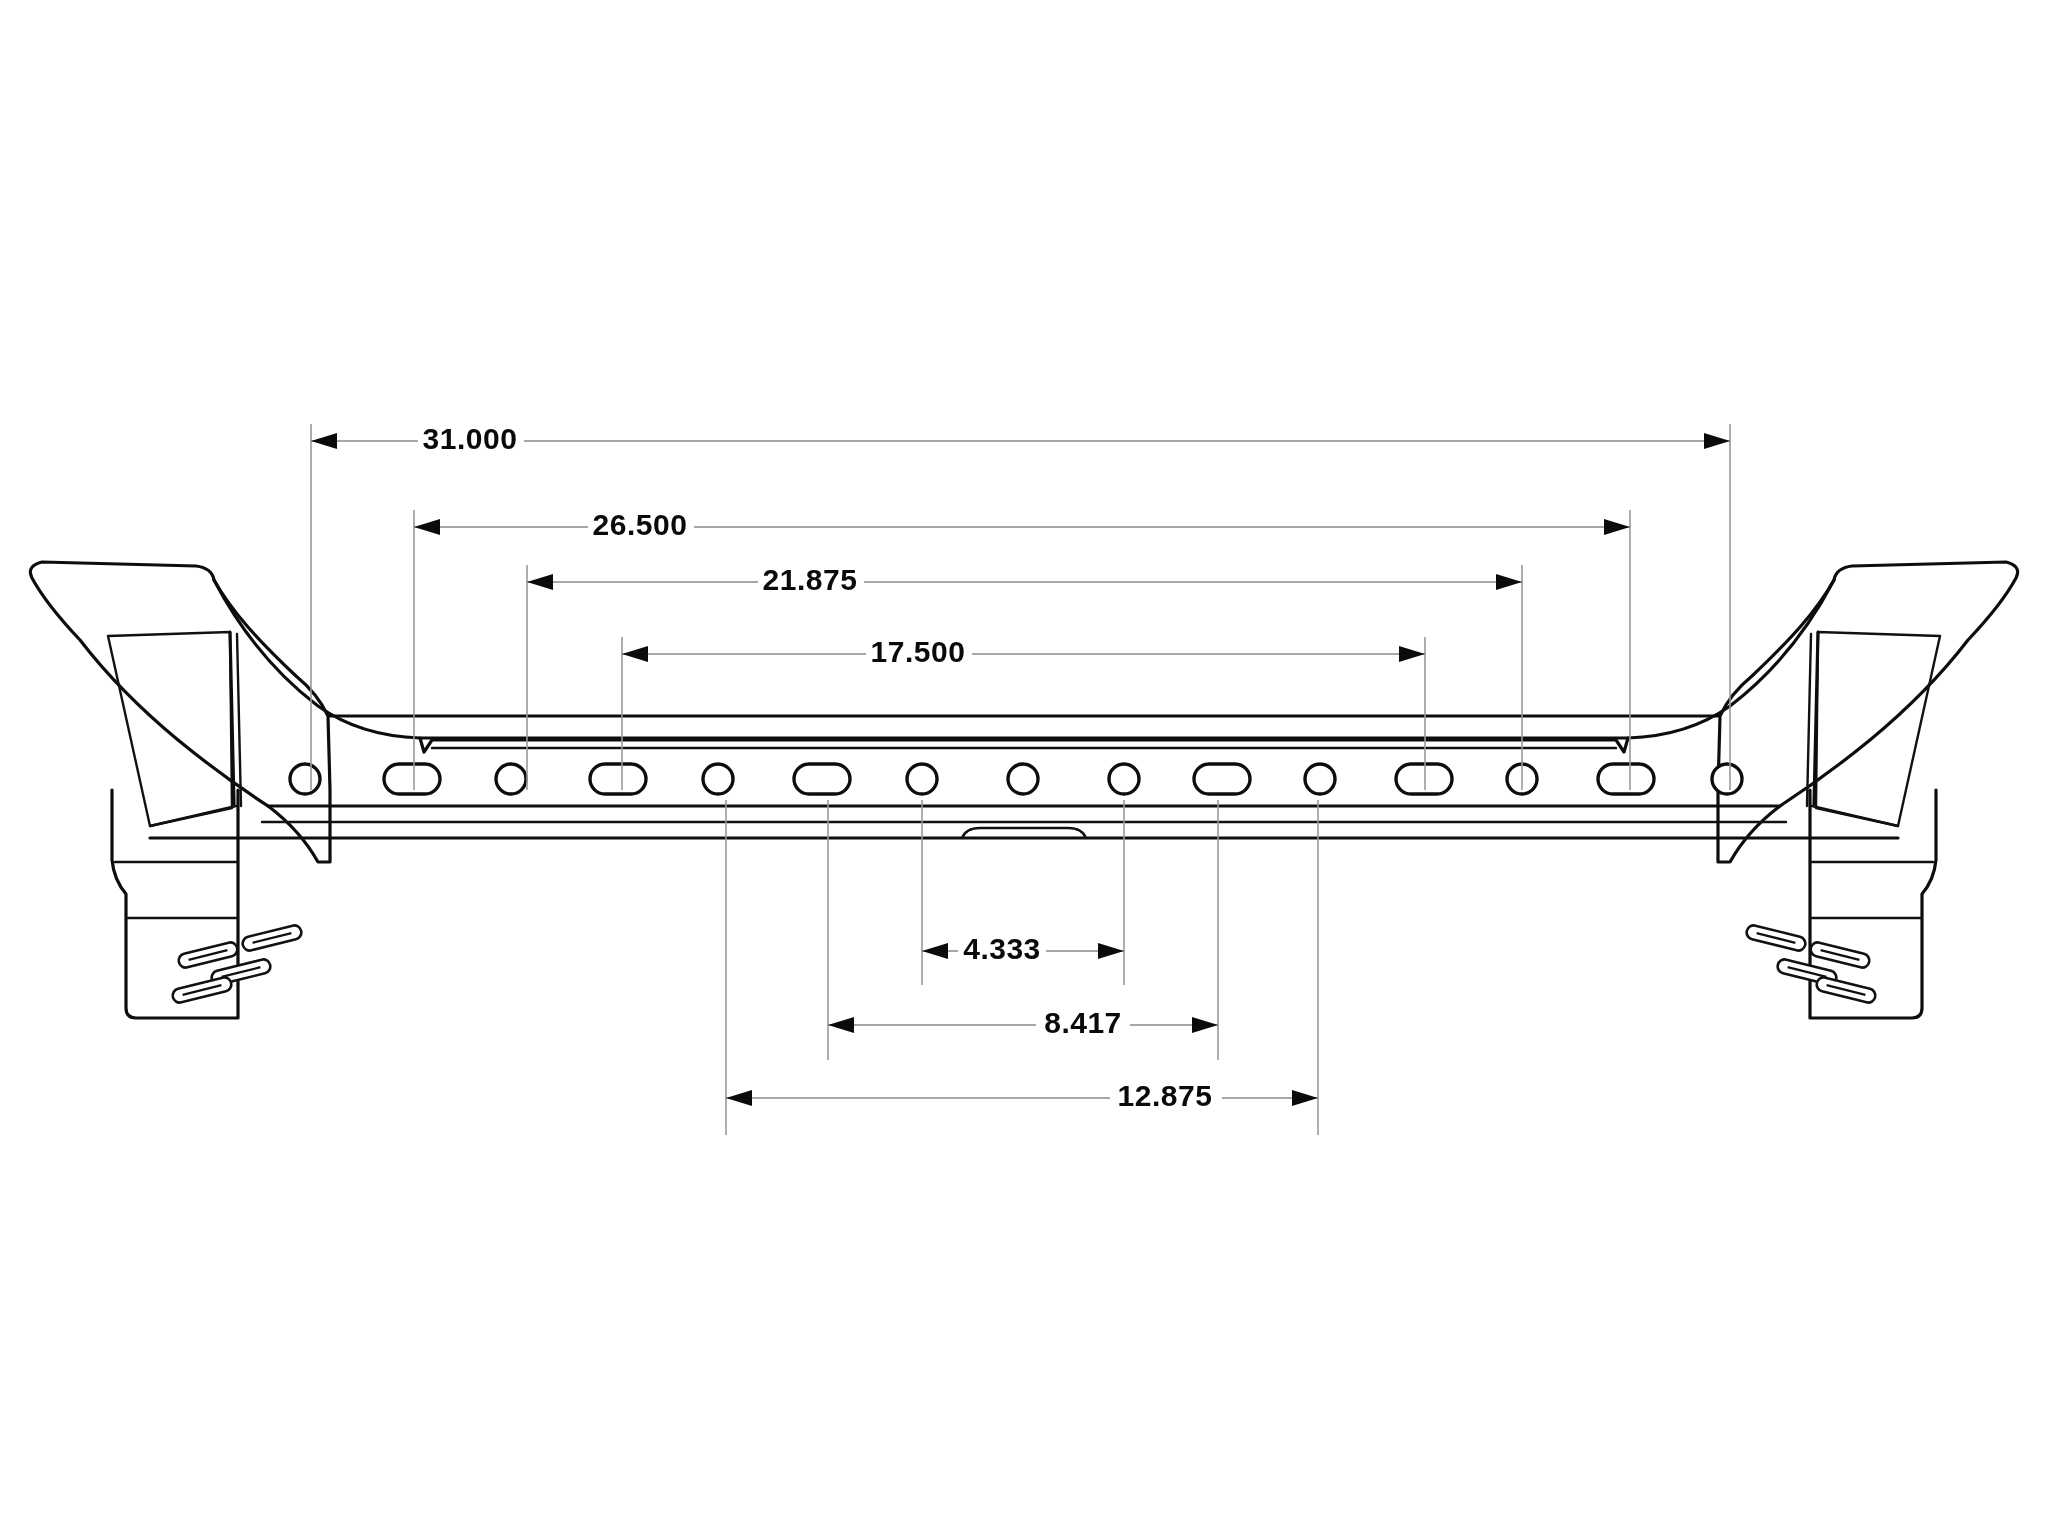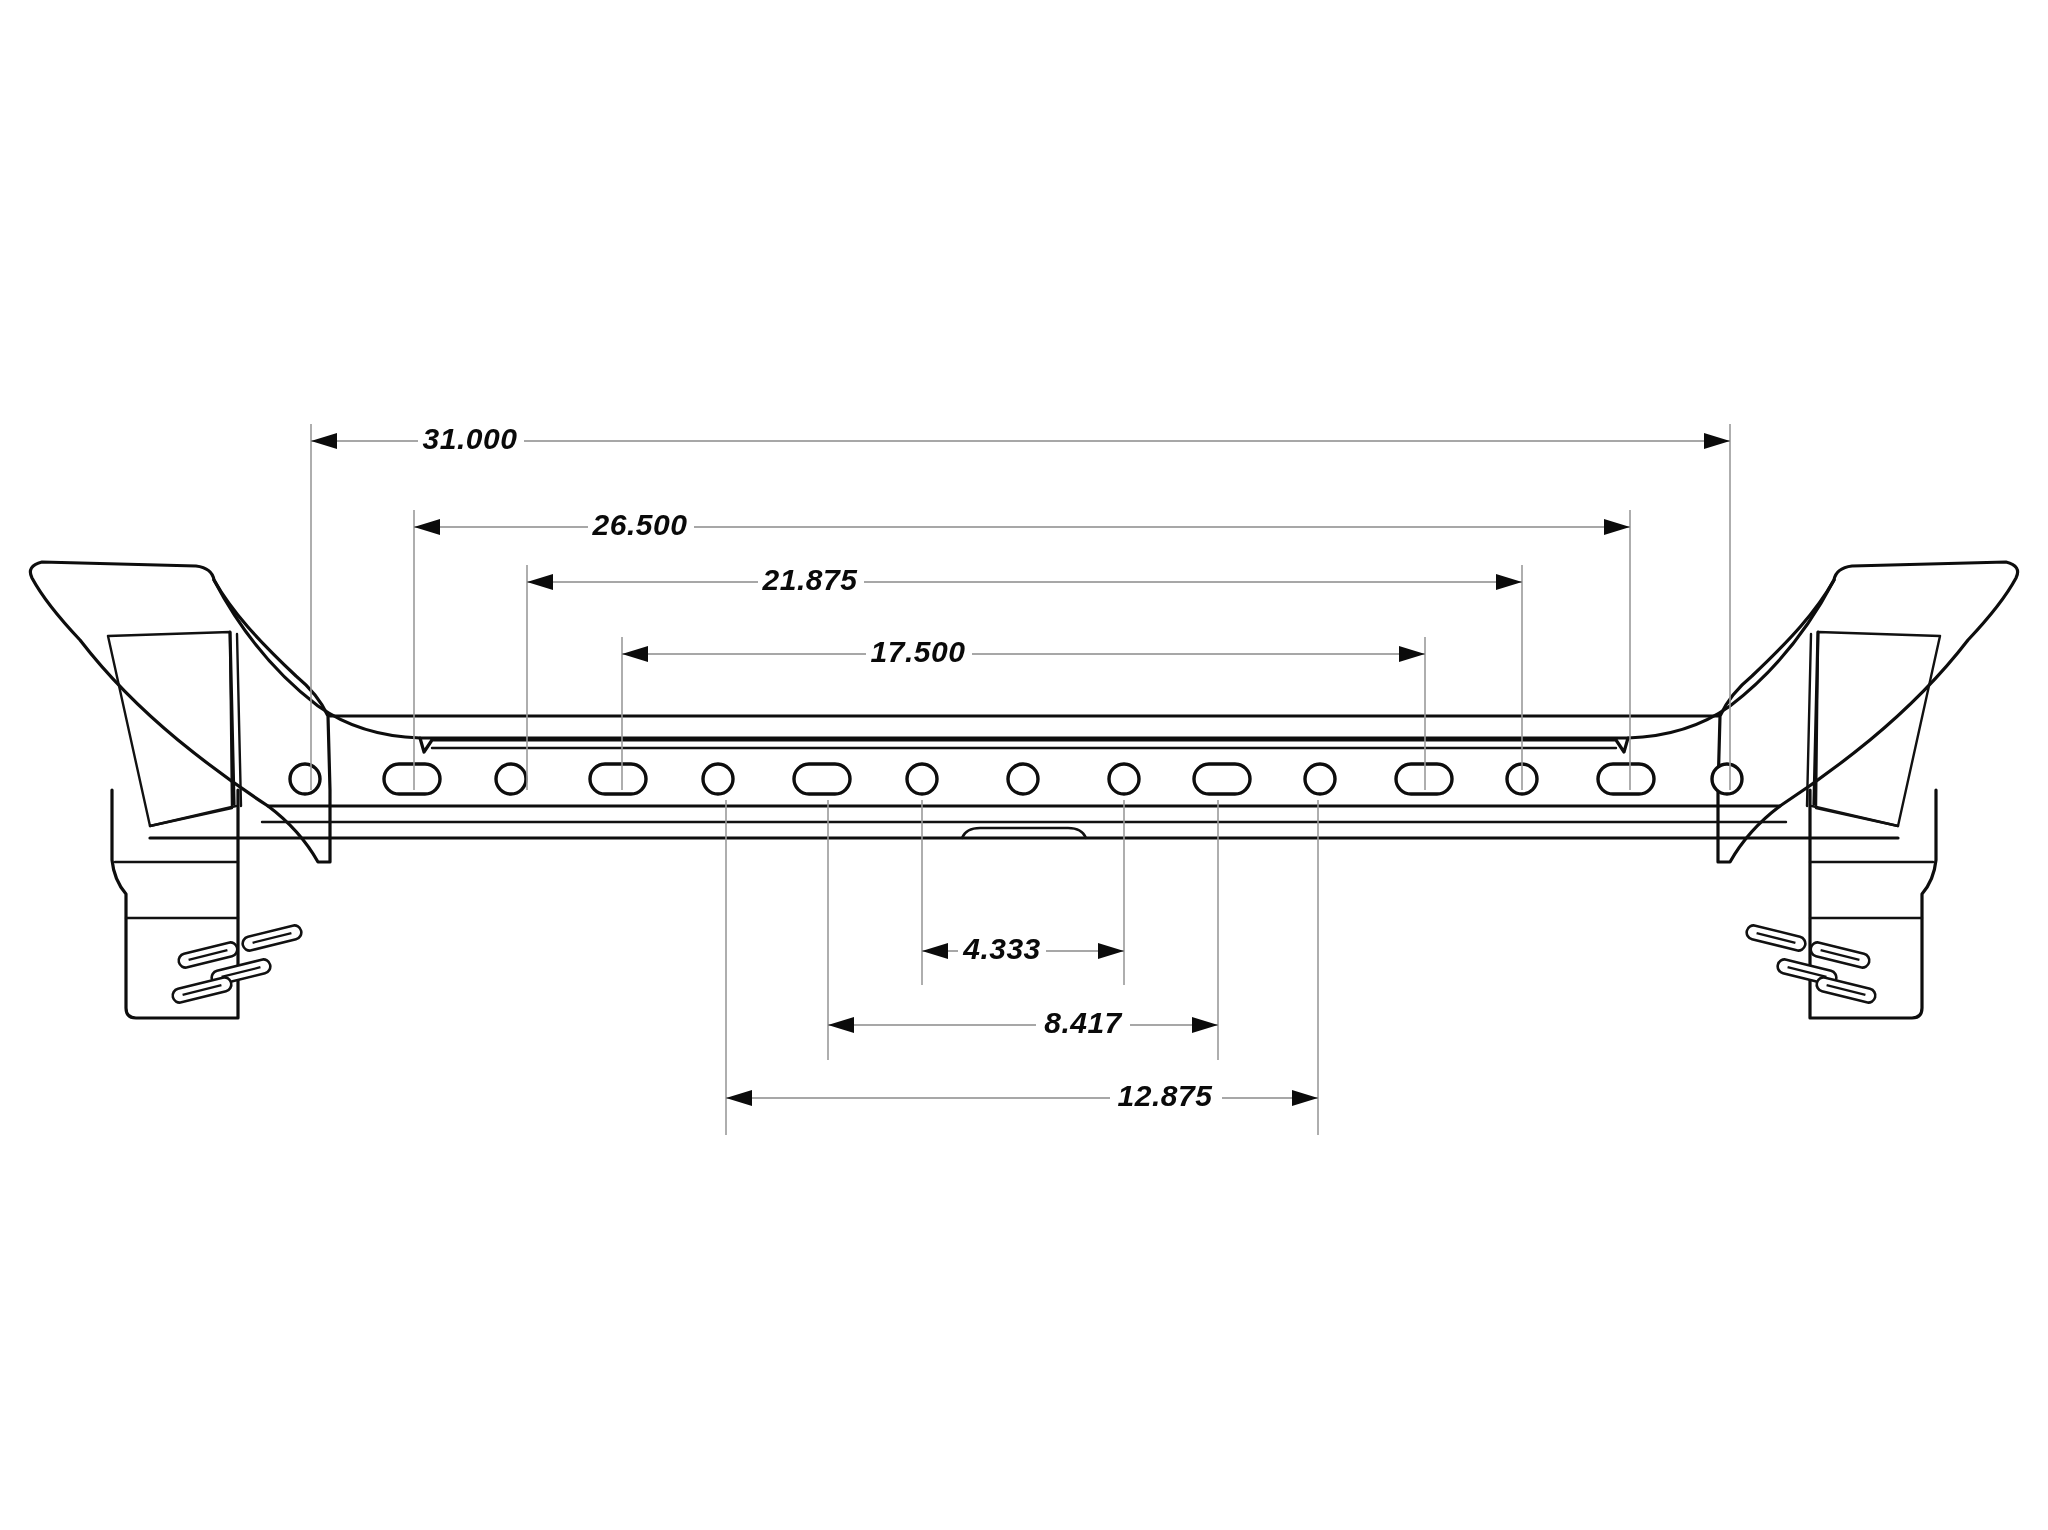--- a/index.html
+++ b/index.html
@@ -12,21 +12,20 @@
     width: 2048px;
     height: 1530px;
     font-family: "Liberation Sans", sans-serif;
     overflow: hidden;
   }
   #drawing-root {
     position: relative;
     width: 2048px;
     height: 1530px;
     background: #f9a8d4;
-    font-style: italic;
   }
   svg#cad-canvas {
     display: block;
     width: 2048px;
     height: 1530px;
   }
   .part-line {
     fill: none;
     stroke: #0d0d0d;
     stroke-width: 3.2;

